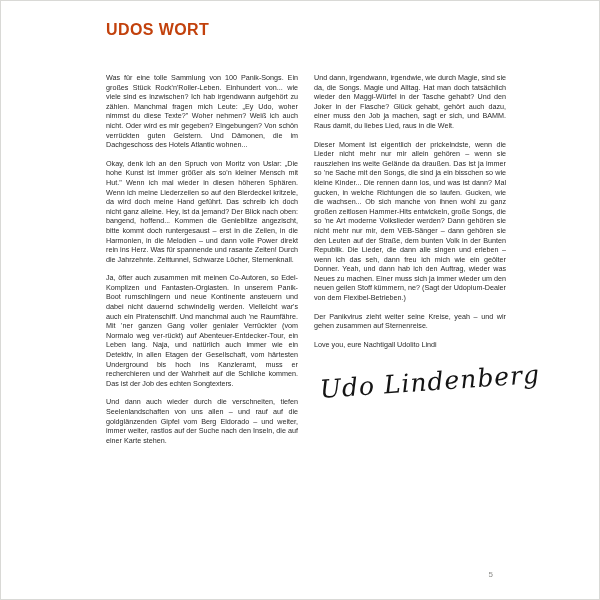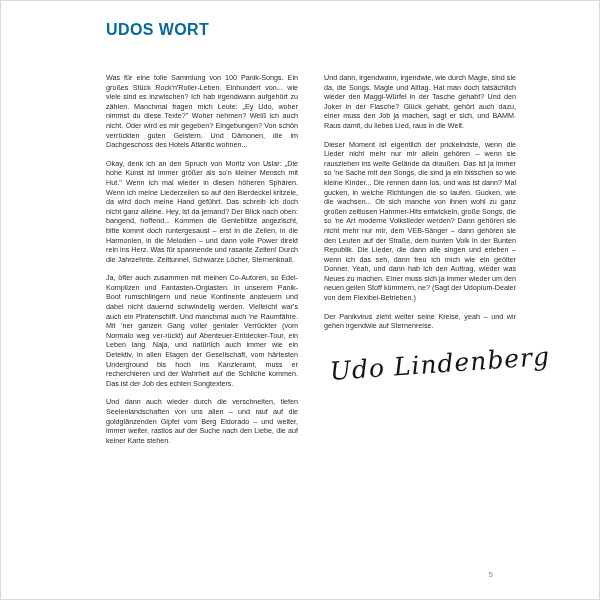--- a/index.html
+++ b/index.html
@@ -19,29 +19,29 @@
     overflow: hidden;
   }
   .title {
     position: absolute;
     left: 105px;
     top: 20px;
     margin: 0;
     font-size: 16px;
     font-weight: 700;
     letter-spacing: 0.4px;
-    color: #0369a1;
+    color: #c2410c;
   }
   .columns {
     position: absolute;
     left: 105px;
     top: 72px;
     width: 398px;
     display: flex;
-    gap: 26px;
+    gap: 16px;
   }
   .col {
     width: 192px;
     flex: 0 0 192px;
   }
   .col p {
     margin: 0 0 9px 0;
     font-size: 7.2px;
     line-height: 9.6px;
     text-align: justify;
@@ -74,27 +74,28 @@
 <div class="sheet">
 
   <h1 class="title">UDOS WORT</h1>
 
   <div class="columns">
 
     <div class="col">
       <p>Was für eine tolle Sammlung von 100 Panik-Songs. Ein großes Stück Rock'n'Roller-Leben. Einhundert von... wie viele sind es inzwischen? Ich hab irgendwann aufgehört zu zählen. Manchmal fragen mich Leute: „Ey Udo, woher nimmst du diese Texte?" Woher nehmen? Weiß ich auch nicht. Oder wird es mir gegeben? Eingebungen? Von schön verrückten guten Geistern. Und Dämonen, die im Dachgeschoss des Hotels Atlantic wohnen...</p>
       <p>Okay, denk ich an den Spruch von Moritz von Uslar: „Die hohe Kunst ist immer größer als so'n kleiner Mensch mit Hut." Wenn ich mal wieder in diesen höheren Sphären. Wenn ich meine Liederzeilen so auf den Bierdeckel kritzele, da wird doch meine Hand geführt. Das schreib ich doch nicht ganz alleine. Hey, ist da jemand? Der Blick nach oben: bangend, hoffend... Kommen die Genieblitze angezischt, bitte kommt doch runtergesaust – erst in die Zeilen, in die Harmonien, in die Melodien – und dann volle Power direkt rein ins Herz. Was für spannende und rasante Zeiten! Durch die Jahrzehnte. Zeittunnel, Schwarze Löcher, Sternenknall.</p>
       <p>Ja, öfter auch zusammen mit meinen Co-Autoren, so Edel-Komplizen und Fantasten-Orgiasten. In unserem Panik-Boot rumschlingern und neue Kontinente ansteuern und dabei nicht dauernd schwindelig werden. Vielleicht war's auch ein Piratenschiff. Und manchmal auch 'ne Raumfähre. Mit 'ner ganzen Gang voller genialer Verrückter (vom Normalo weg ver-rückt) auf Abenteuer-Entdecker-Tour, ein Leben lang. Naja, und natürlich auch immer wie ein Detektiv, in allen Etagen der Gesellschaft, vom härtesten Underground bis hoch ins Kanzleramt, muss er recherchieren und der Wahrheit auf die Schliche kommen. Das ist der Job des echten Songtexters.</p>
-      <p>Und dann auch wieder durch die verschneiten, tiefen Seelenlandschaften von uns allen – und rauf auf die goldglänzenden Gipfel vom Berg Eldorado – und weiter, immer weiter, rastlos auf der Suche nach den Liebe, die auf keiner Karte stehen.</p>
+      <p>Und dann auch wieder durch die verschneiten, tiefen Seelenlandschaften von uns allen – und rauf auf die goldglänzenden Gipfel vom Berg Eldorado – und weiter, immer weiter, rastlos auf der Suche nach den Inseln, die auf einer Karte stehen.</p>
     </div>
 
     <div class="col">
       <p>Und dann, irgendwann, irgendwie, wie durch Magie, sind sie da, die Songs. Magie und Alltag. Hat man doch tatsächlich wieder den Maggi-Würfel in der Tasche gehabt? Und den Joker in der Flasche? Glück gehabt, gehört auch dazu, einer muss den Job ja machen, sagt er sich, und BAMM. Raus damit, du liebes Lied, raus in die Welt.</p>
       <p>Dieser Moment ist eigentlich der prickelndste, wenn die Lieder nicht mehr nur mir allein gehören – wenn sie rausziehen ins weite Gelände da draußen. Das ist ja immer so 'ne Sache mit den Songs, die sind ja ein bisschen so wie kleine Kinder... Die rennen dann los, und was ist dann? Mal gucken, in welche Richtungen die so laufen. Gucken, wie die wachsen... Ob sich manche von ihnen wohl zu ganz großen zeitlosen Hammer-Hits entwickeln, große Songs, die so 'ne Art moderne Volkslieder werden? Dann gehören sie nicht mehr nur mir, dem VEB-Sänger – dann gehören sie den Leuten auf der Straße, dem bunten Volk in der Bunten Republik. Die Lieder, die dann alle singen und erleben – wenn ich das seh, dann freu ich mich wie ein geölter Donner. Yeah, und dann hab ich den Auftrag, wieder was Neues zu machen. Einer muss sich ja immer wieder um den neuen geilen Stoff kümmern, ne? (Sagt der Udopium-Dealer von dem Flexibel-Betrieben.)</p>
-      <p>Der Panikvirus zieht weiter seine Kreise, yeah – und wir gehen irgendwie auf Sternenreise.</p>
+      <p>Der Panikvirus zieht weiter seine Kreise, yeah – und wir gehen zusammen auf Sternenreise.</p>
+      <p>Love you, eure Nachtigall Udolito Lindi</p>
 
       <div class="signature">Udo Lindenberg</div>
     </div>
 
   </div>
 
   <div class="page-number">5</div>
 
 </div>
 

